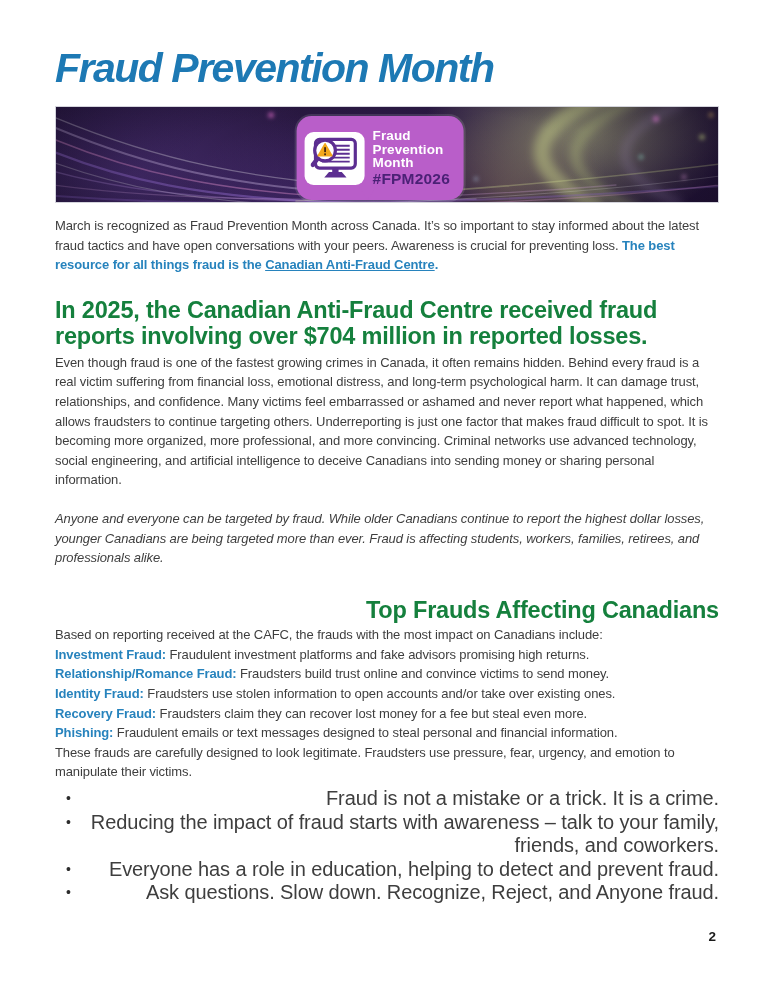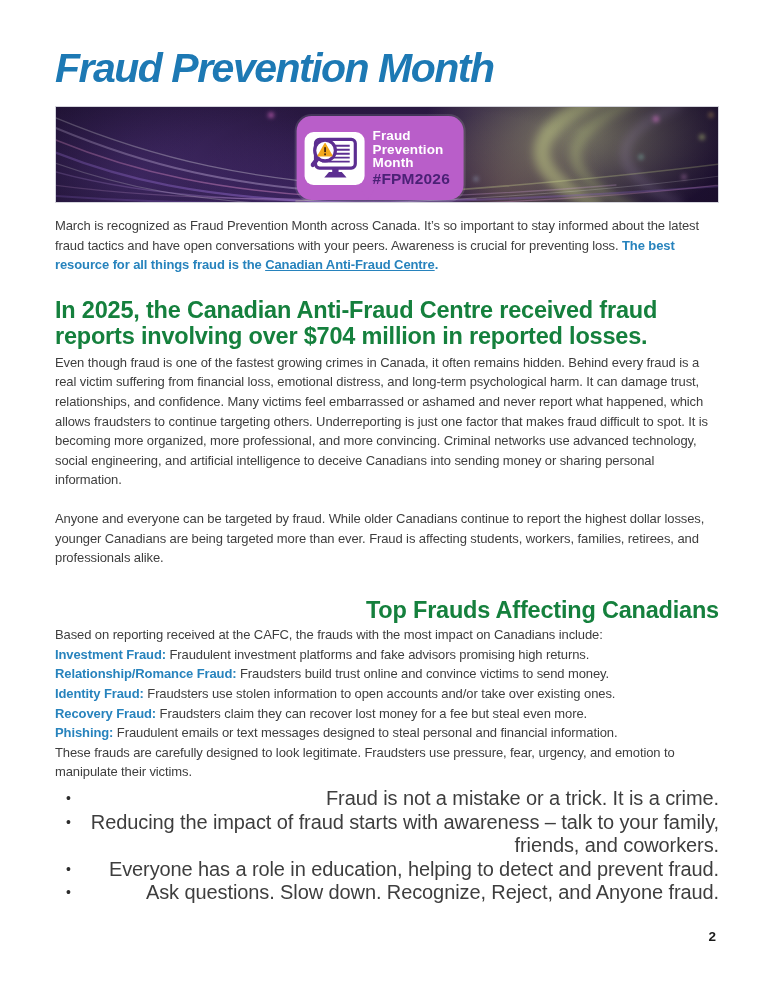--- a/index.html
+++ b/index.html
@@ -62,21 +62,21 @@
   .intro-para{ margin-top:13px; }
   .accent{ color:#2783bd; font-weight:bold; }
   .cafc-link{ color:#2783bd; font-weight:bold; text-decoration:underline; cursor:pointer; }
 
   .section-heading{
     margin:0; font-weight:bold; color:#15803d; letter-spacing:-0.2px;
     font-size:23.5px; line-height:26.5px;
   }
   .stat-heading{ margin-top:22px; }
   .stat-para{ margin-top:3px; }
-  .targeted-para{ margin-top:19px; }
+  .targeted-para{ margin-top:19px;font-style:italic; }
 
   .topfrauds-heading{ margin-top:29px;text-align:right; }
   .frauds-block{ margin-top:2px; }
   .fraud-label{ color:#2783bd; font-weight:bold; }
 
   .remember-heading{ margin-top:26px; }
   .remember-list{ margin:5px 0 0; padding:0; list-style:none; }
   .remember-list li{
     position:relative; padding-left:27px; font-size:20px; line-height:23.6px; letter-spacing:-0.1px;text-align:right;
   }

